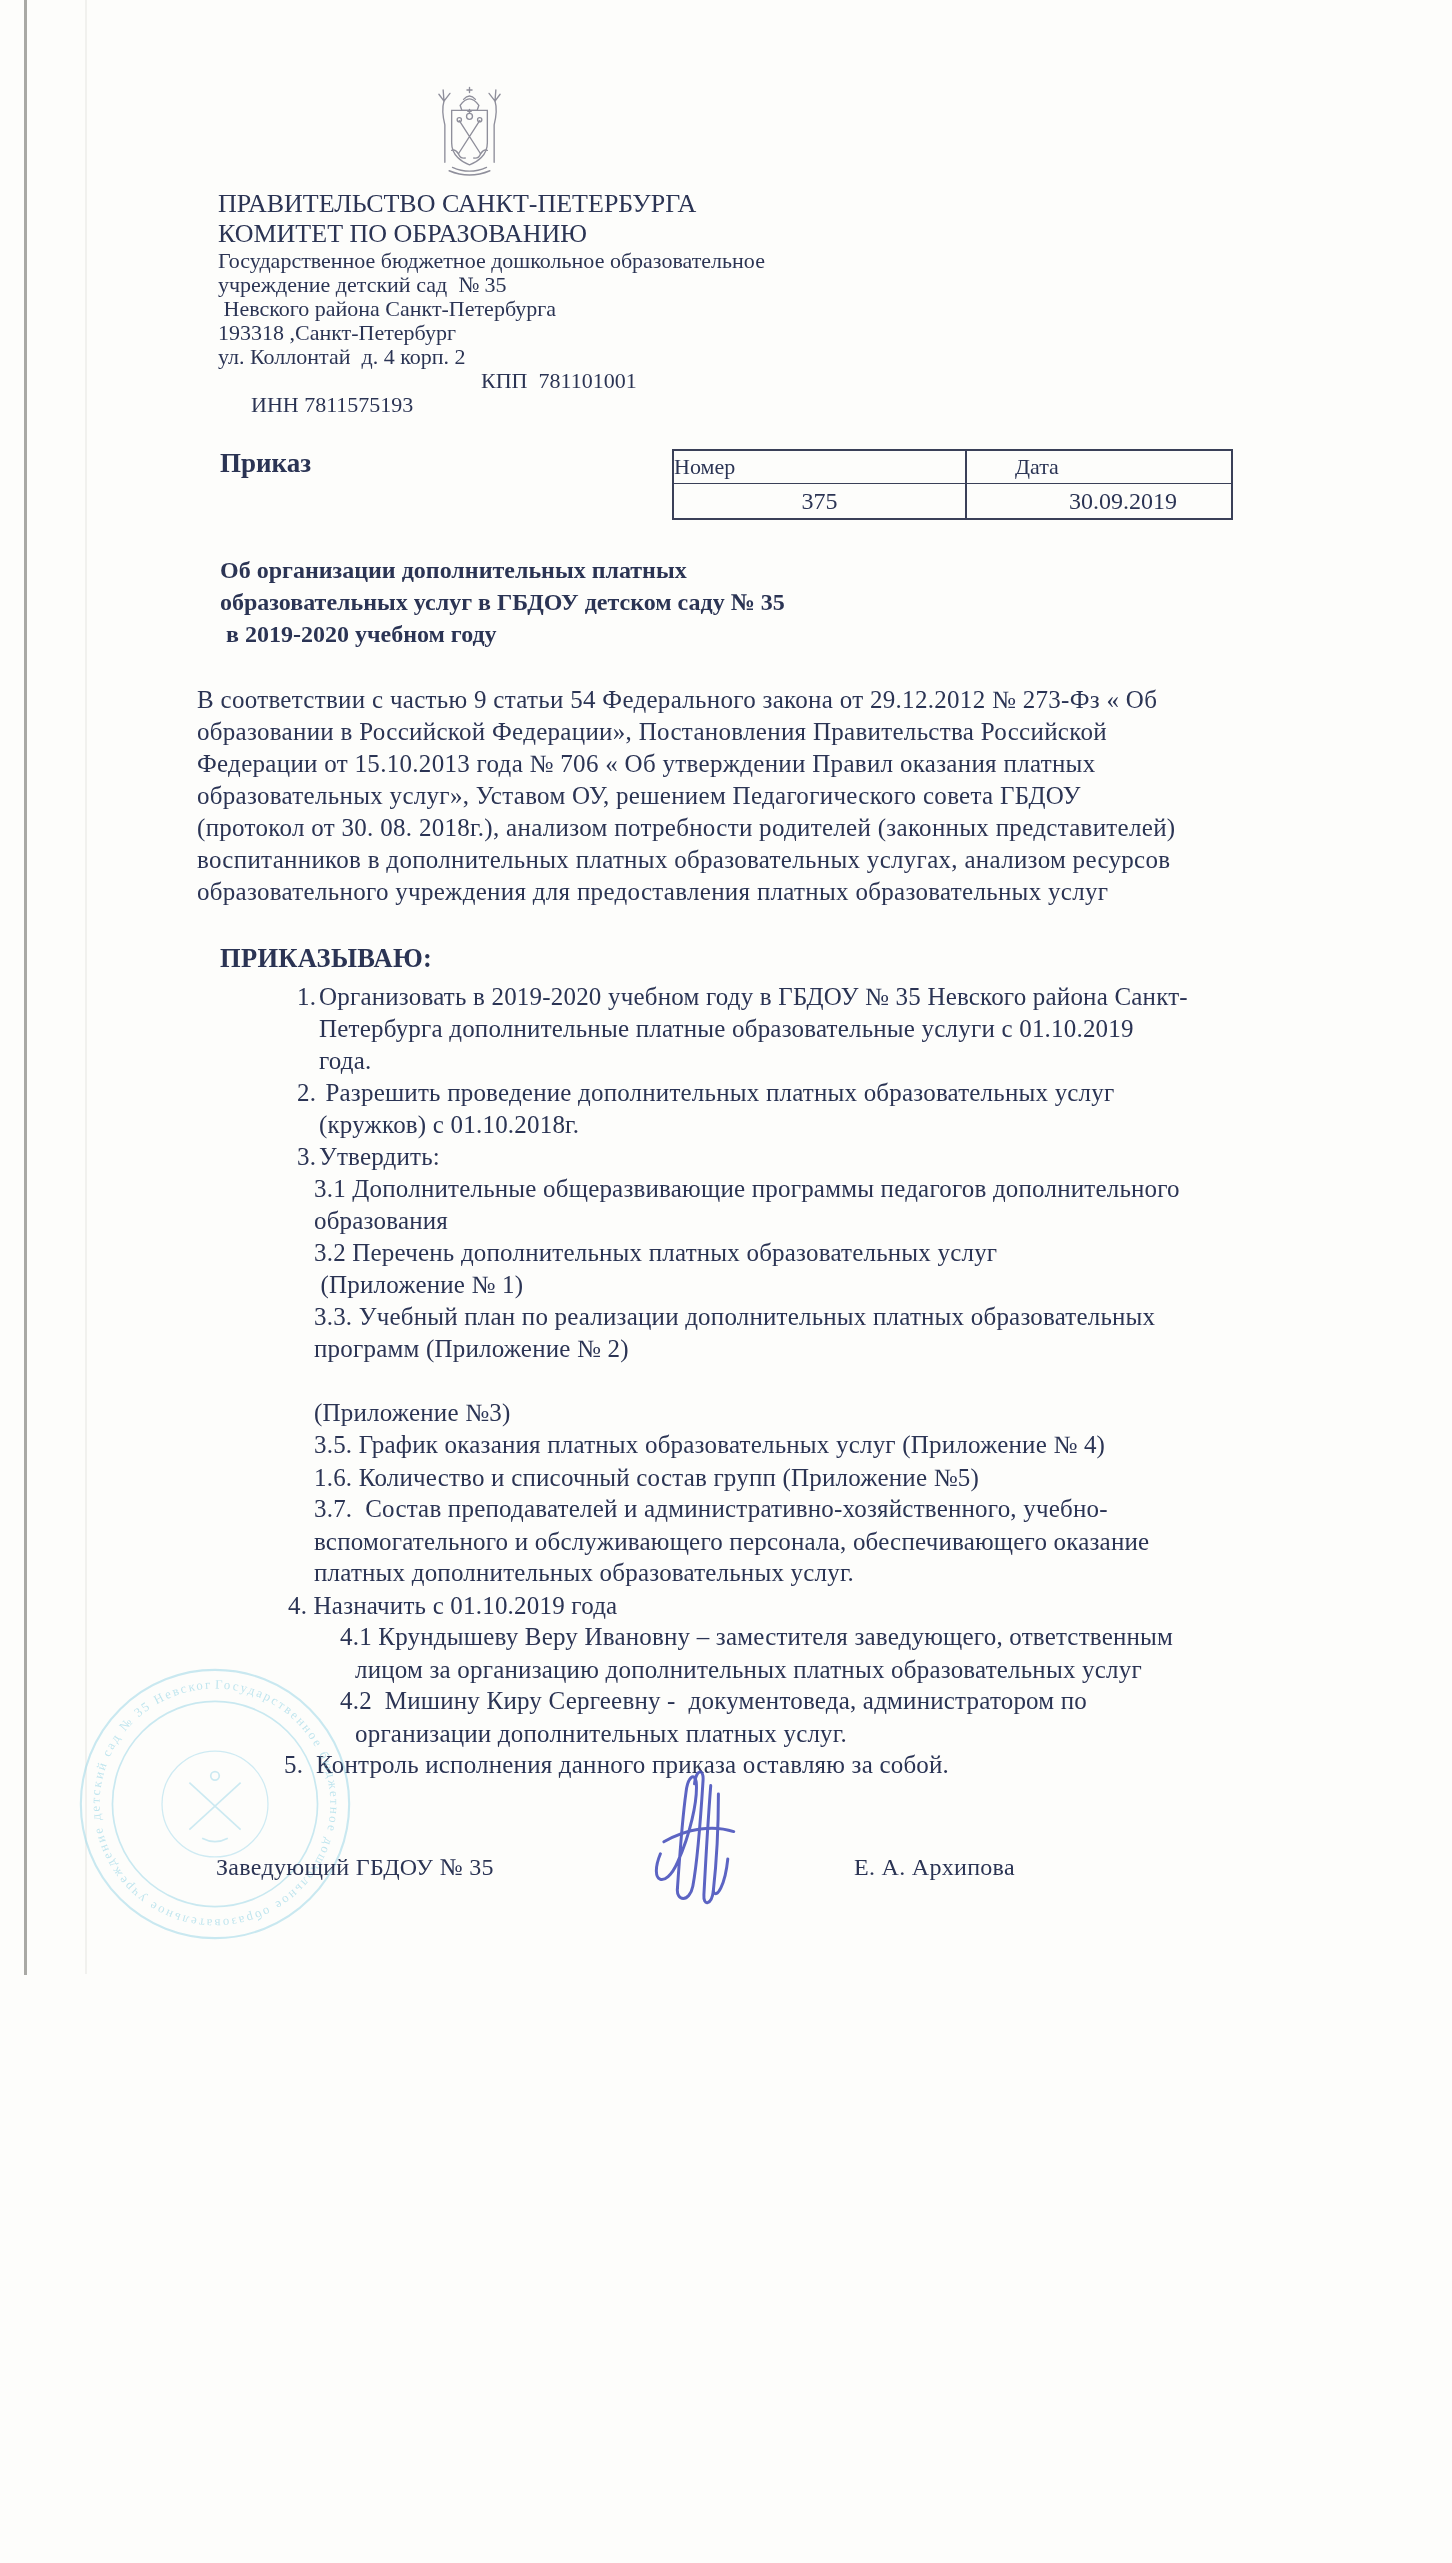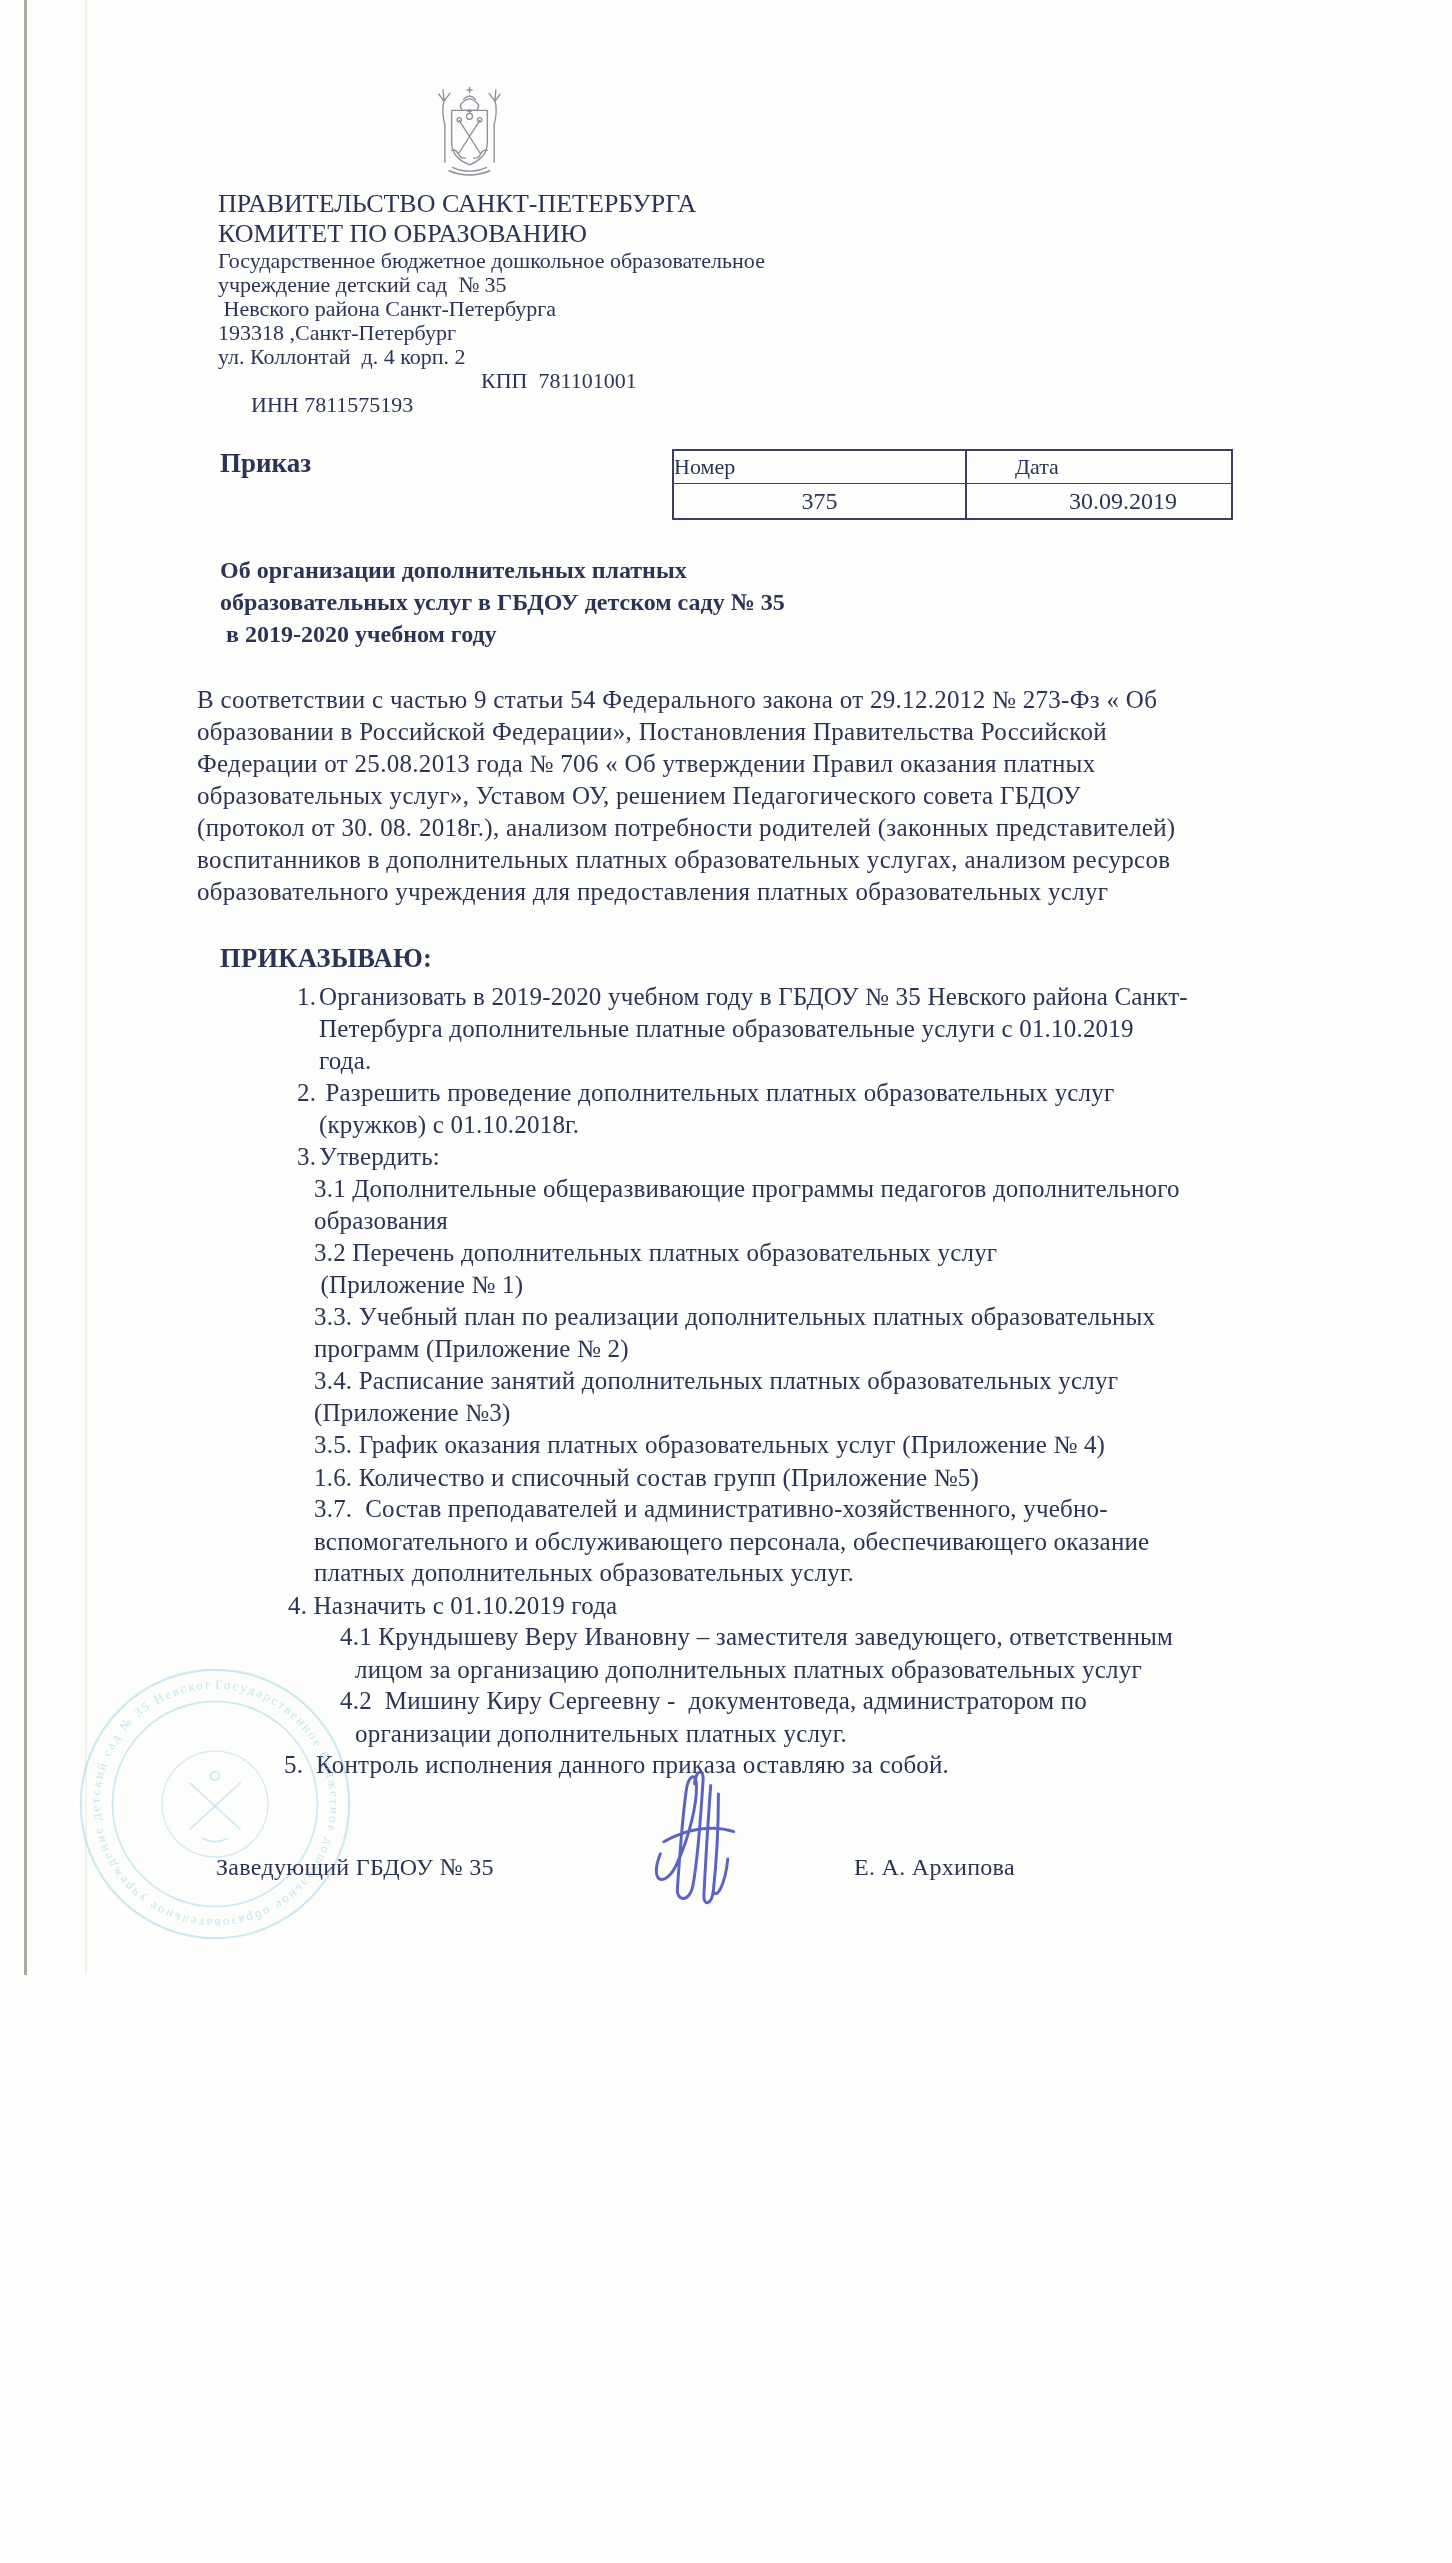--- a/index.html
+++ b/index.html
@@ -107,21 +107,21 @@
 
   <div class="subject">
     <div class="pre">Об организации дополнительных платных</div>
     <div class="pre">образовательных услуг в ГБДОУ детском саду № 35</div>
     <div class="pre"> в 2019-2020 учебном году</div>
   </div>
 
   <div class="preamble">
     <div class="pre">В соответствии с частью 9 статьи 54 Федерального закона от 29.12.2012 № 273-Фз « Об</div>
     <div class="pre">образовании в Российской Федерации», Постановления Правительства Российской</div>
-    <div class="pre">Федерации от 25.08.2013 года № 706 « Об утверждении Правил оказания платных</div>
+    <div class="pre">Федерации от 15.10.2013 года № 706 « Об утверждении Правил оказания платных</div>
     <div class="pre">образовательных услуг», Уставом ОУ, решением Педагогического совета ГБДОУ</div>
     <div class="pre">(протокол от 30. 08. 2018г.), анализом потребности родителей (законных представителей)</div>
     <div class="pre">воспитанников в дополнительных платных образовательных услугах, анализом ресурсов</div>
     <div class="pre">образовательного учреждения для предоставления платных образовательных услуг</div>
   </div>
 
   <div class="decree">ПРИКАЗЫВАЮ:</div>
 
   <div class="ln" style="top:983px">
     <span class="num">1.</span>
@@ -154,23 +154,20 @@
     <span class="txt" style="left:314px">3.2 Перечень дополнительных платных образовательных услуг</span>
   </div>
   <div class="ln" style="top:1271px">
     <span class="txt" style="left:314px"> (Приложение № 1)</span>
   </div>
   <div class="ln" style="top:1303px">
     <span class="txt" style="left:314px">3.3. Учебный план по реализации дополнительных платных образовательных</span>
   </div>
   <div class="ln" style="top:1335px">
     <span class="txt" style="left:314px">программ (Приложение № 2)</span>
-  </div>
-  <div class="ln" style="top:1367px">
-    <span class="txt" style="left:314px">3.4. Расписание занятий дополнительных платных образовательных услуг</span>
   </div>
   <div class="ln" style="top:1399px">
     <span class="txt" style="left:314px">(Приложение №3)</span>
   </div>
   <div class="ln" style="top:1431px">
     <span class="txt" style="left:314px">3.5. График оказания платных образовательных услуг (Приложение № 4)</span>
   </div>
   <div class="ln" style="top:1464px">
     <span class="txt" style="left:314px">1.6. Количество и списочный состав групп (Приложение №5)</span>
   </div>

